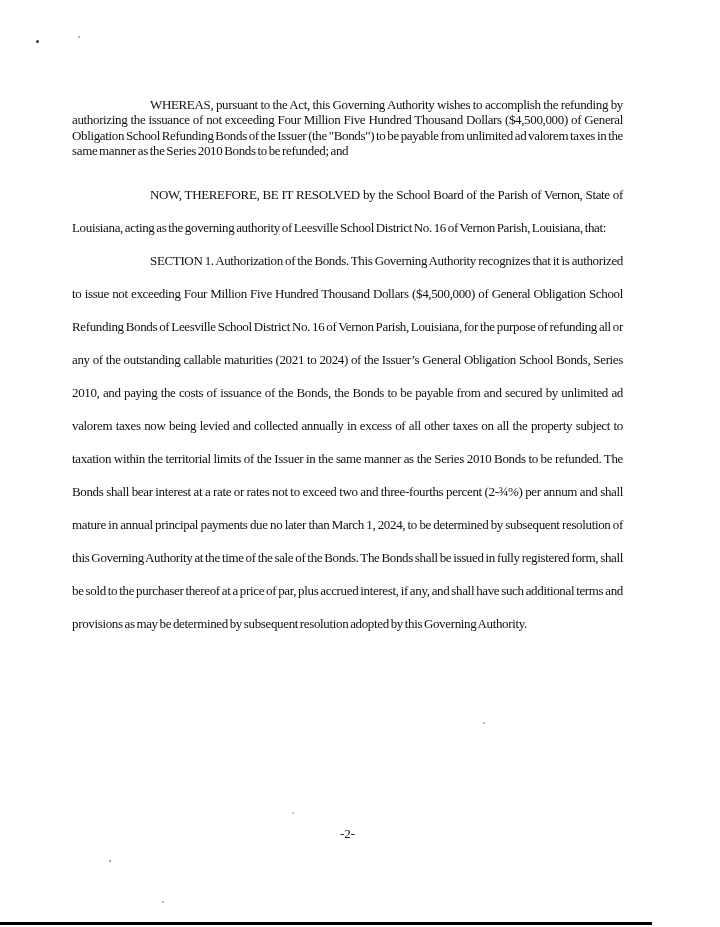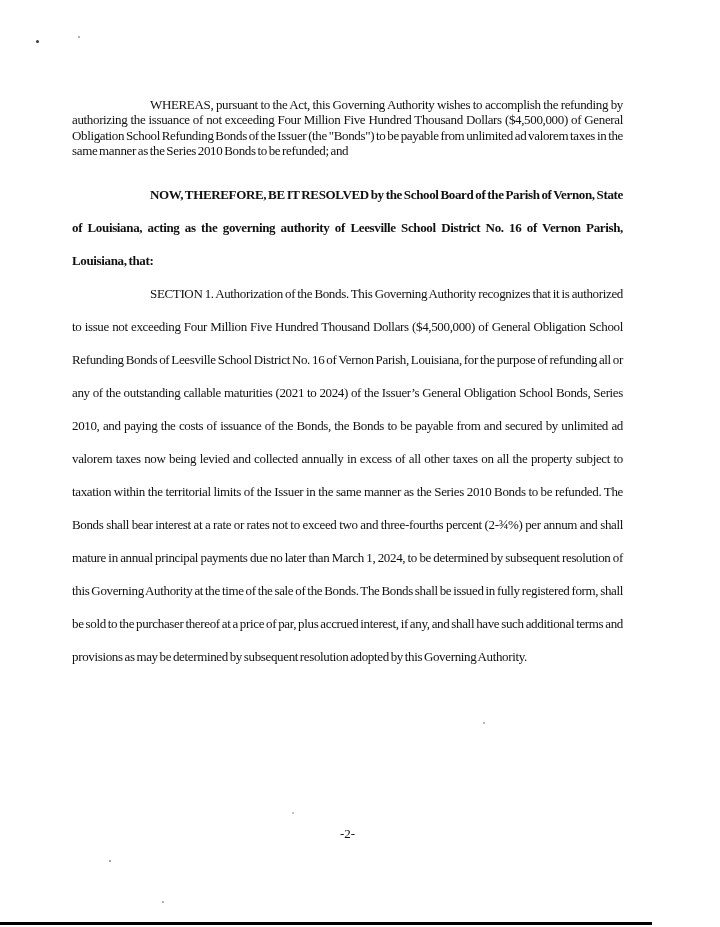--- a/index.html
+++ b/index.html
@@ -31,21 +31,20 @@
     word-spacing: -1.1px;
   }
   .para-single {
     line-height: 15.3px;
   }
   .para-double {
     line-height: 33px;
   }
   .para-resolved {
     margin-top: 20px !important;
-    font-weight: bold;
   }
   .section-title {
   }
   .page-number {
     position: absolute;
     top: 826px;
     left: 72px;
     width: 551px;
     text-align: center;
     font-size: 13px;

